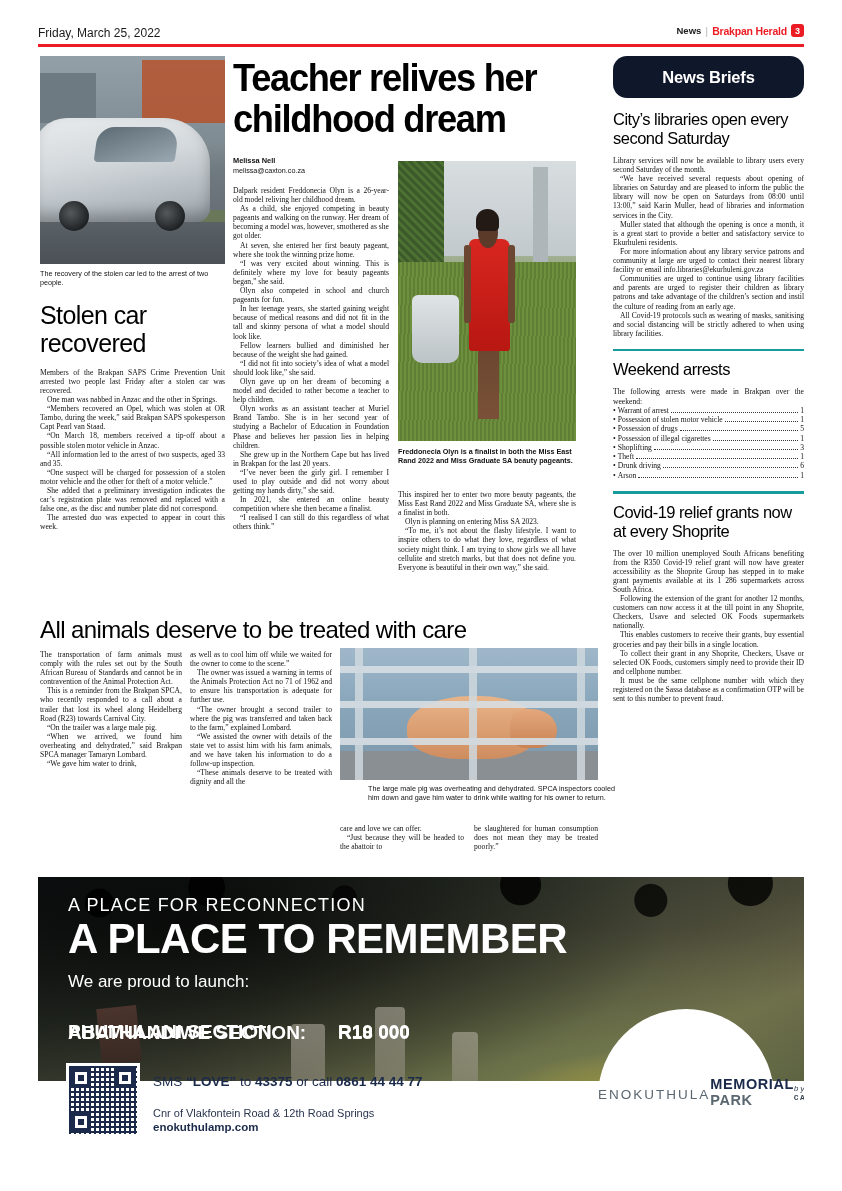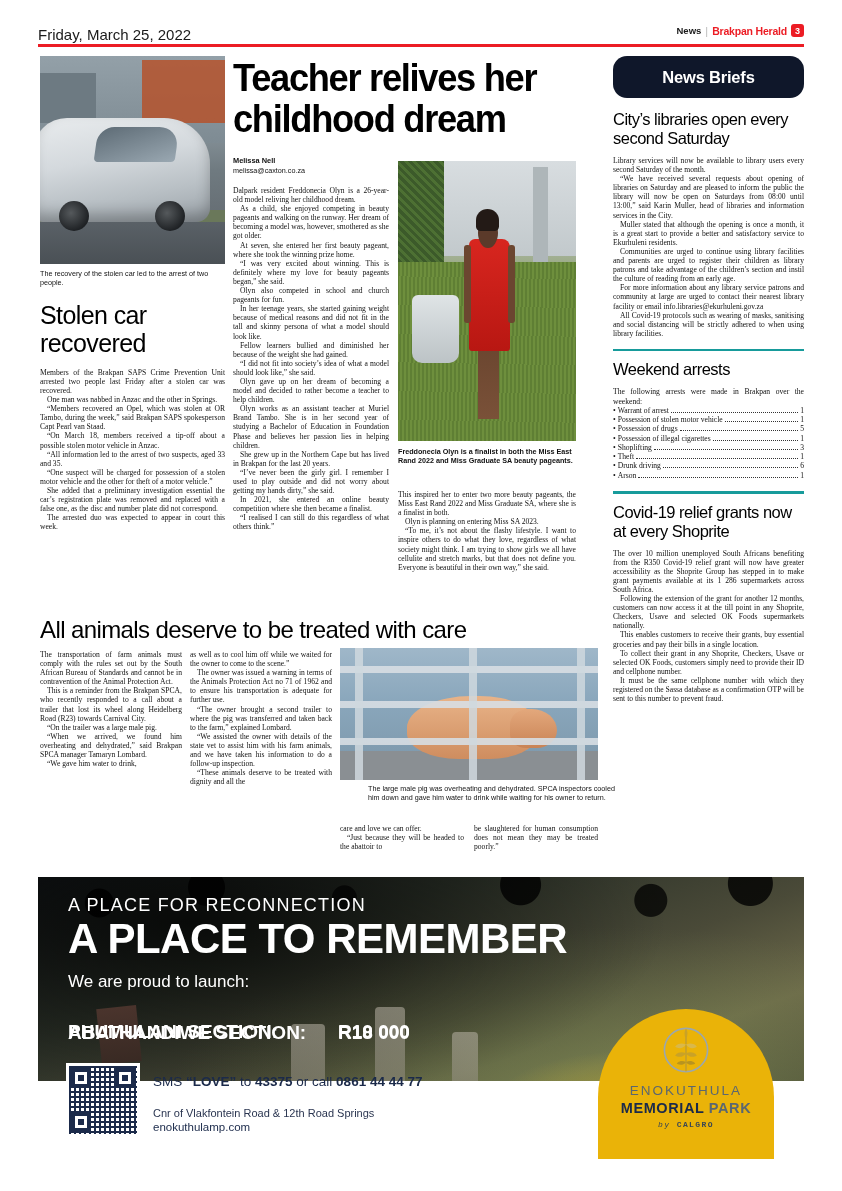--- a/index.html
+++ b/index.html
@@ -10,21 +10,21 @@
     position: relative;
     overflow: hidden;
   }
   .page { position: absolute; left: 0; top: 0; width: 842px; height: 1191px; background:#fff; }
 
   
   .masthead {
     position: absolute; left: 38px; top: 24px; width: 766px; height: 24px;
     font-family: "Liberation Sans", sans-serif;
   }
-  .masthead .date { position:absolute; left:0; top:2px; font-size:15px; color:#1a1a1a; font-weight:400; }
+  .masthead .date { position:absolute; left:0; top:2px; font-size:12px; color:#1a1a1a; font-weight:400; }
   .masthead .right { position:absolute; right:0; top:0px; display:flex; align-items:center; gap:4px; }
   .masthead .sec { font-size:9.5px; color:#1a1a1a; font-weight:700; }
   .masthead .bar-sep { color:#bbb; font-size:11px; }
   .masthead .paper { font-size:10.5px; color:#ec1c24; font-weight:700; letter-spacing:-0.2px;}
   .masthead .pagenum {
     background:#ec1c24; color:#fff; font-size:9px; font-weight:700;
     width:13px; height:13px; border-radius:3px; display:flex; align-items:center; justify-content:center;
   }
   .rule-red { position:absolute; left:38px; top:44px; width:766px; height:2.6px; background:#ec1c24; }
 
@@ -252,26 +252,26 @@
     position:relative;
   }
   .ad .qr .eye { position:absolute; width:20px; height:20px; border:4px solid #1b2a4a; background:#fff;}
   .ad .qr .eye i { display:block; width:6px; height:6px; background:#1b2a4a; margin:3px; }
   .ad .qr .e1 { left:2px; top:2px; } .ad .qr .e2 { right:2px; top:2px; } .ad .qr .e3 { left:2px; bottom:2px; }
 
   .ad .contact { position:absolute; left:115px; bottom:26px; font-family:"Liberation Sans", sans-serif; color:#1b2a4a; }
   .ad .contact .l1 { font-size:13.5px; }
   .ad .contact .l1 b { font-weight:700; }
   .ad .contact .l2 { font-size:11px; margin-top:18px; color:#2a3550; }
-  .ad .contact .l3 { font-size:11.5px; font-weight:400; margin-top:2px; }
+  .ad .contact .l3 { font-size:11.5px; font-weight:700; margin-top:2px; }
 
   .ad .logo-card {
     position:absolute; right:30px; bottom:0; width:176px; height:150px;
-    background:#eab308; border-radius:88px 88px 0 0;
-    display:flex; flex-direction:column; align-items:center; justify-content:flex-start;
+    background:#ffffff; border-radius:88px 88px 0 0;
+    display:flex; align-items:center; justify-content:flex-start;
     padding-top:14px;
   }
   .ad .logo-card .mark { width:54px; height:54px; }
   .ad .logo-card .n1 { font-family:"Liberation Sans", sans-serif; font-size:13.5px; letter-spacing:2px; color:#5b6770; margin-top:6px;}
   .ad .logo-card .n2 { font-family:"Liberation Sans", sans-serif; font-size:14.5px; font-weight:700; letter-spacing:0.6px; color:#1b2a4a; margin-top:2px;}
   .ad .logo-card .n2 .lite { font-weight:700; color:#5b6770; }
   .ad .logo-card .n3 { font-family:Liberation Mono, monospace; font-size:8px; letter-spacing:1.4px; color:#3a4754; margin-top:4px; font-weight:700;}
   .ad .logo-card .n3 .by { font-weight:400; font-style:italic; }
 </style>
 </head>
@@ -304,21 +304,21 @@
     </div>
     <div class="cap cap-car">The recovery of the stolen car led to the arrest of two people.</div>
     <div class="hl-stolen">Stolen car recovered</div>
     <div class="body-txt stolen-body">
         <p>Members of the Brakpan SAPS Crime Prevention Unit arrested two people last Friday after a stolen car was recovered.</p>
         <p>One man was nabbed in Anzac and the other in Springs.</p>
         <p>“Members recovered an Opel, which was stolen at OR Tambo, during the week,” said Brakpan SAPS spokesperson Capt Pearl van Staad.</p>
         <p>“On March 18, members received a tip-off about a possible stolen motor vehicle in Anzac.</p>
         <p>“All information led to the arrest of two suspects, aged 33 and 35.</p>
         <p>“One suspect will be charged for possession of a stolen motor vehicle and the other for theft of a motor vehicle.”</p>
-        <p>She added that a preliminary investigation essential the car’s registration plate was removed and replaced with a false one, as the disc and number plate did not correspond.</p>
+        <p>She added that a preliminary investigation indicates the car’s registration plate was removed and replaced with a false one, as the disc and number plate did not correspond.</p>
         <p>The arrested duo was expected to appear in court this week.</p>
       </div>
   </div>
 
   <div class="main-head">Teacher relives her childhood dream</div>
   <div class="byline">
     <div class="nm">Melissa Nell</div>
     <div class="em">melissa@caxton.co.za</div>
   </div>
   <div class="body-txt main-c1">
@@ -395,22 +395,22 @@
 
   <div class="sidebar">
     <div class="nb-badge">News Briefs</div>
 
     <div style="height:12px"></div>
     <div class="sb-head">City’s libraries open every second Saturday</div>
     <div class="body-txt sb-body">
         <p>Library services will now be available to library users every second Saturday of the month.</p>
         <p>“We have received several requests about opening of libraries on Saturday and are pleased to inform the public the library will now be open on Saturdays from 08:00 until 13:00,” said Karin Muller, head of libraries and information services in the City.</p>
         <p>Muller stated that although the opening is once a month, it is a great start to provide a better and satisfactory service to Ekurhuleni residents.</p>
+        <p>For more information about any library service patrons and community at large are urged to contact their nearest library facility or email info.libraries@ekurhuleni.gov.za</p>
         <p>Communities are urged to continue using library facilities and parents are urged to register their children as library patrons and take advantage of the children’s section and instil the culture of reading from an early age.</p>
-        <p>For more information about any library service patrons and community at large are urged to contact their nearest library facility or email info.libraries@ekurhuleni.gov.za</p>
         <p>All Covid-19 protocols such as wearing of masks, sanitising and social distancing will be strictly adhered to when using library facilities.</p>
       </div>
 
     <div class="sb-rule"></div>
     <div class="sb-head">Weekend arrests</div>
     <div class="body-txt sb-body arr-intro">
       <p>The following arrests were made in Brakpan over the weekend:</p>
     </div>
     <ul class="arr-list">
         <li>

